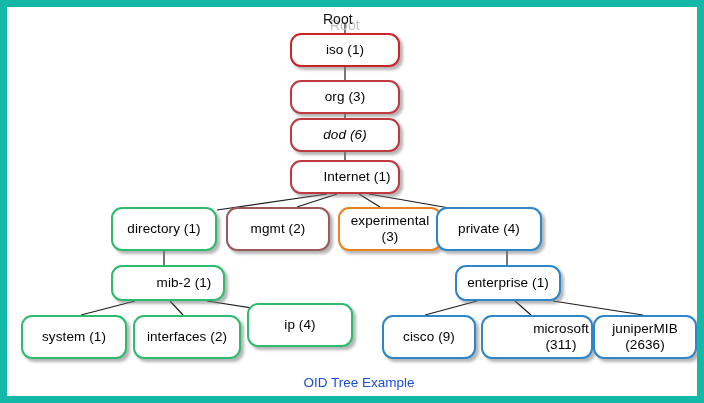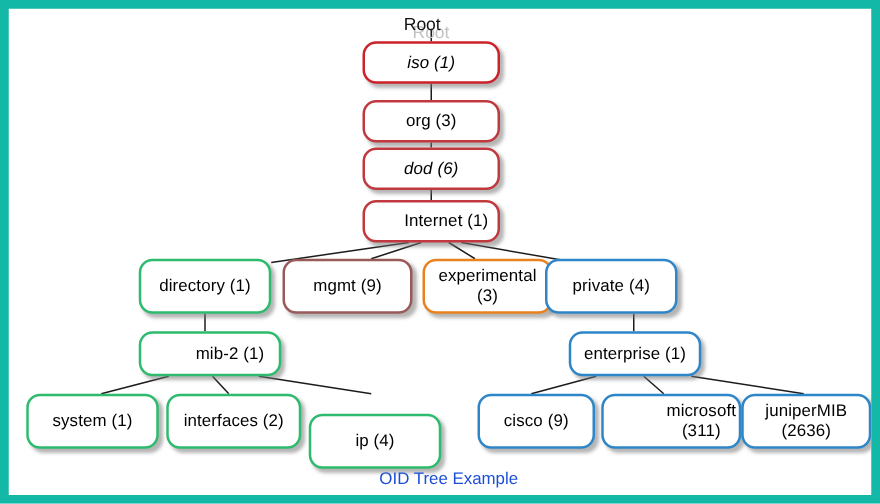--- a/index.html
+++ b/index.html
@@ -95,34 +95,34 @@
       <line x1="200" y1="294" x2="290" y2="308" stroke="#1c1c1c" stroke-width="1.2"></line>
       <line x1="470" y1="294" x2="418" y2="308" stroke="#1c1c1c" stroke-width="1.2"></line>
       <line x1="508" y1="294" x2="524" y2="308" stroke="#1c1c1c" stroke-width="1.2"></line>
       <line x1="546" y1="294" x2="636" y2="308" stroke="#1c1c1c" stroke-width="1.2"></line>
     </svg>
 
   <div class="root-ghost" style="left: 323px; top: 10px;">Root</div>
   <div class="root-label" style="left: 316px; top: 4px;">Root</div>
 
   <div id="nodes">
-      <div class="node" style="left: 283px; top: 26px; width: 110px; height: 34px; border-color: rgb(204, 34, 41); font-style: italic;"><span class="node-label">iso (1)</span></div>
+      <div class="node" style="left: 283px; top: 26px; width: 110px; height: 34px; border-color: rgb(204, 34, 41);"><span class="node-label">iso (1)</span></div>
       <div class="node" style="left: 283px; top: 73px; width: 110px; height: 34px; border-color: rgb(192, 57, 63);"><span class="node-label">org (3)</span></div>
       <div class="node" style="left: 283px; top: 111px; width: 110px; height: 34px; border-color: rgb(192, 57, 63); font-style: italic;"><span class="node-label">dod (6)</span></div>
       <div class="node" style="left: 283px; top: 153px; width: 110px; height: 34px; border-color: rgb(192, 57, 63); padding-left: 24px;"><span class="node-label">Internet (1)</span></div>
       <div class="node" style="left: 104px; top: 200px; width: 106px; height: 44px; border-color: rgb(47, 187, 110);"><span class="node-label">directory (1)</span></div>
-      <div class="node" style="left: 219px; top: 200px; width: 104px; height: 44px; border-color: rgb(154, 90, 90);"><span class="node-label">mgmt (9)</span></div>
+      <div class="node" style="left: 219px; top: 200px; width: 104px; height: 44px; border-color: rgb(154, 90, 90);"><span class="node-label">mgmt (2)</span></div>
       <div class="node" style="left: 331px; top: 200px; width: 104px; height: 44px; border-color: rgb(232, 130, 30);"><span class="node-label">experimental
 (3)</span></div>
       <div class="node" style="left: 429px; top: 200px; width: 106px; height: 44px; border-color: rgb(46, 134, 200);"><span class="node-label">private (4)</span></div>
       <div class="node" style="left: 104px; top: 258px; width: 114px; height: 36px; border-color: rgb(47, 187, 110); padding-left: 32px;"><span class="node-label">mib-2 (1)</span></div>
       <div class="node" style="left: 448px; top: 258px; width: 106px; height: 36px; border-color: rgb(46, 134, 200);"><span class="node-label">enterprise (1)</span></div>
       <div class="node" style="left: 14px; top: 308px; width: 106px; height: 44px; border-color: rgb(47, 187, 110);"><span class="node-label">system (1)</span></div>
       <div class="node" style="left: 126px; top: 308px; width: 108px; height: 44px; border-color: rgb(47, 187, 110);"><span class="node-label">interfaces (2)</span></div>
-      <div class="node" style="left: 240px; top: 324px; width: 106px; height: 44px; border-color: rgb(47, 187, 110);"><span class="node-label">ip (4)</span></div>
+      <div class="node" style="left: 240px; top: 296px; width: 106px; height: 44px; border-color: rgb(47, 187, 110);"><span class="node-label">ip (4)</span></div>
       <div class="node" style="left: 375px; top: 308px; width: 94px; height: 44px; border-color: rgb(46, 134, 200);"><span class="node-label">cisco (9)</span></div>
       <div class="node" style="left: 474px; top: 308px; width: 112px; height: 44px; border-color: rgb(46, 134, 200); padding-left: 48px;"><span class="node-label">microsoft
 (311)</span></div>
       <div class="node" style="left: 586px; top: 308px; width: 104px; height: 44px; border-color: rgb(46, 134, 200);"><span class="node-label">juniperMIB
 (2636)</span></div>
     </div>
 
   <div class="caption" style="top: 368px;">OID Tree Example</div>
 
 </div>

